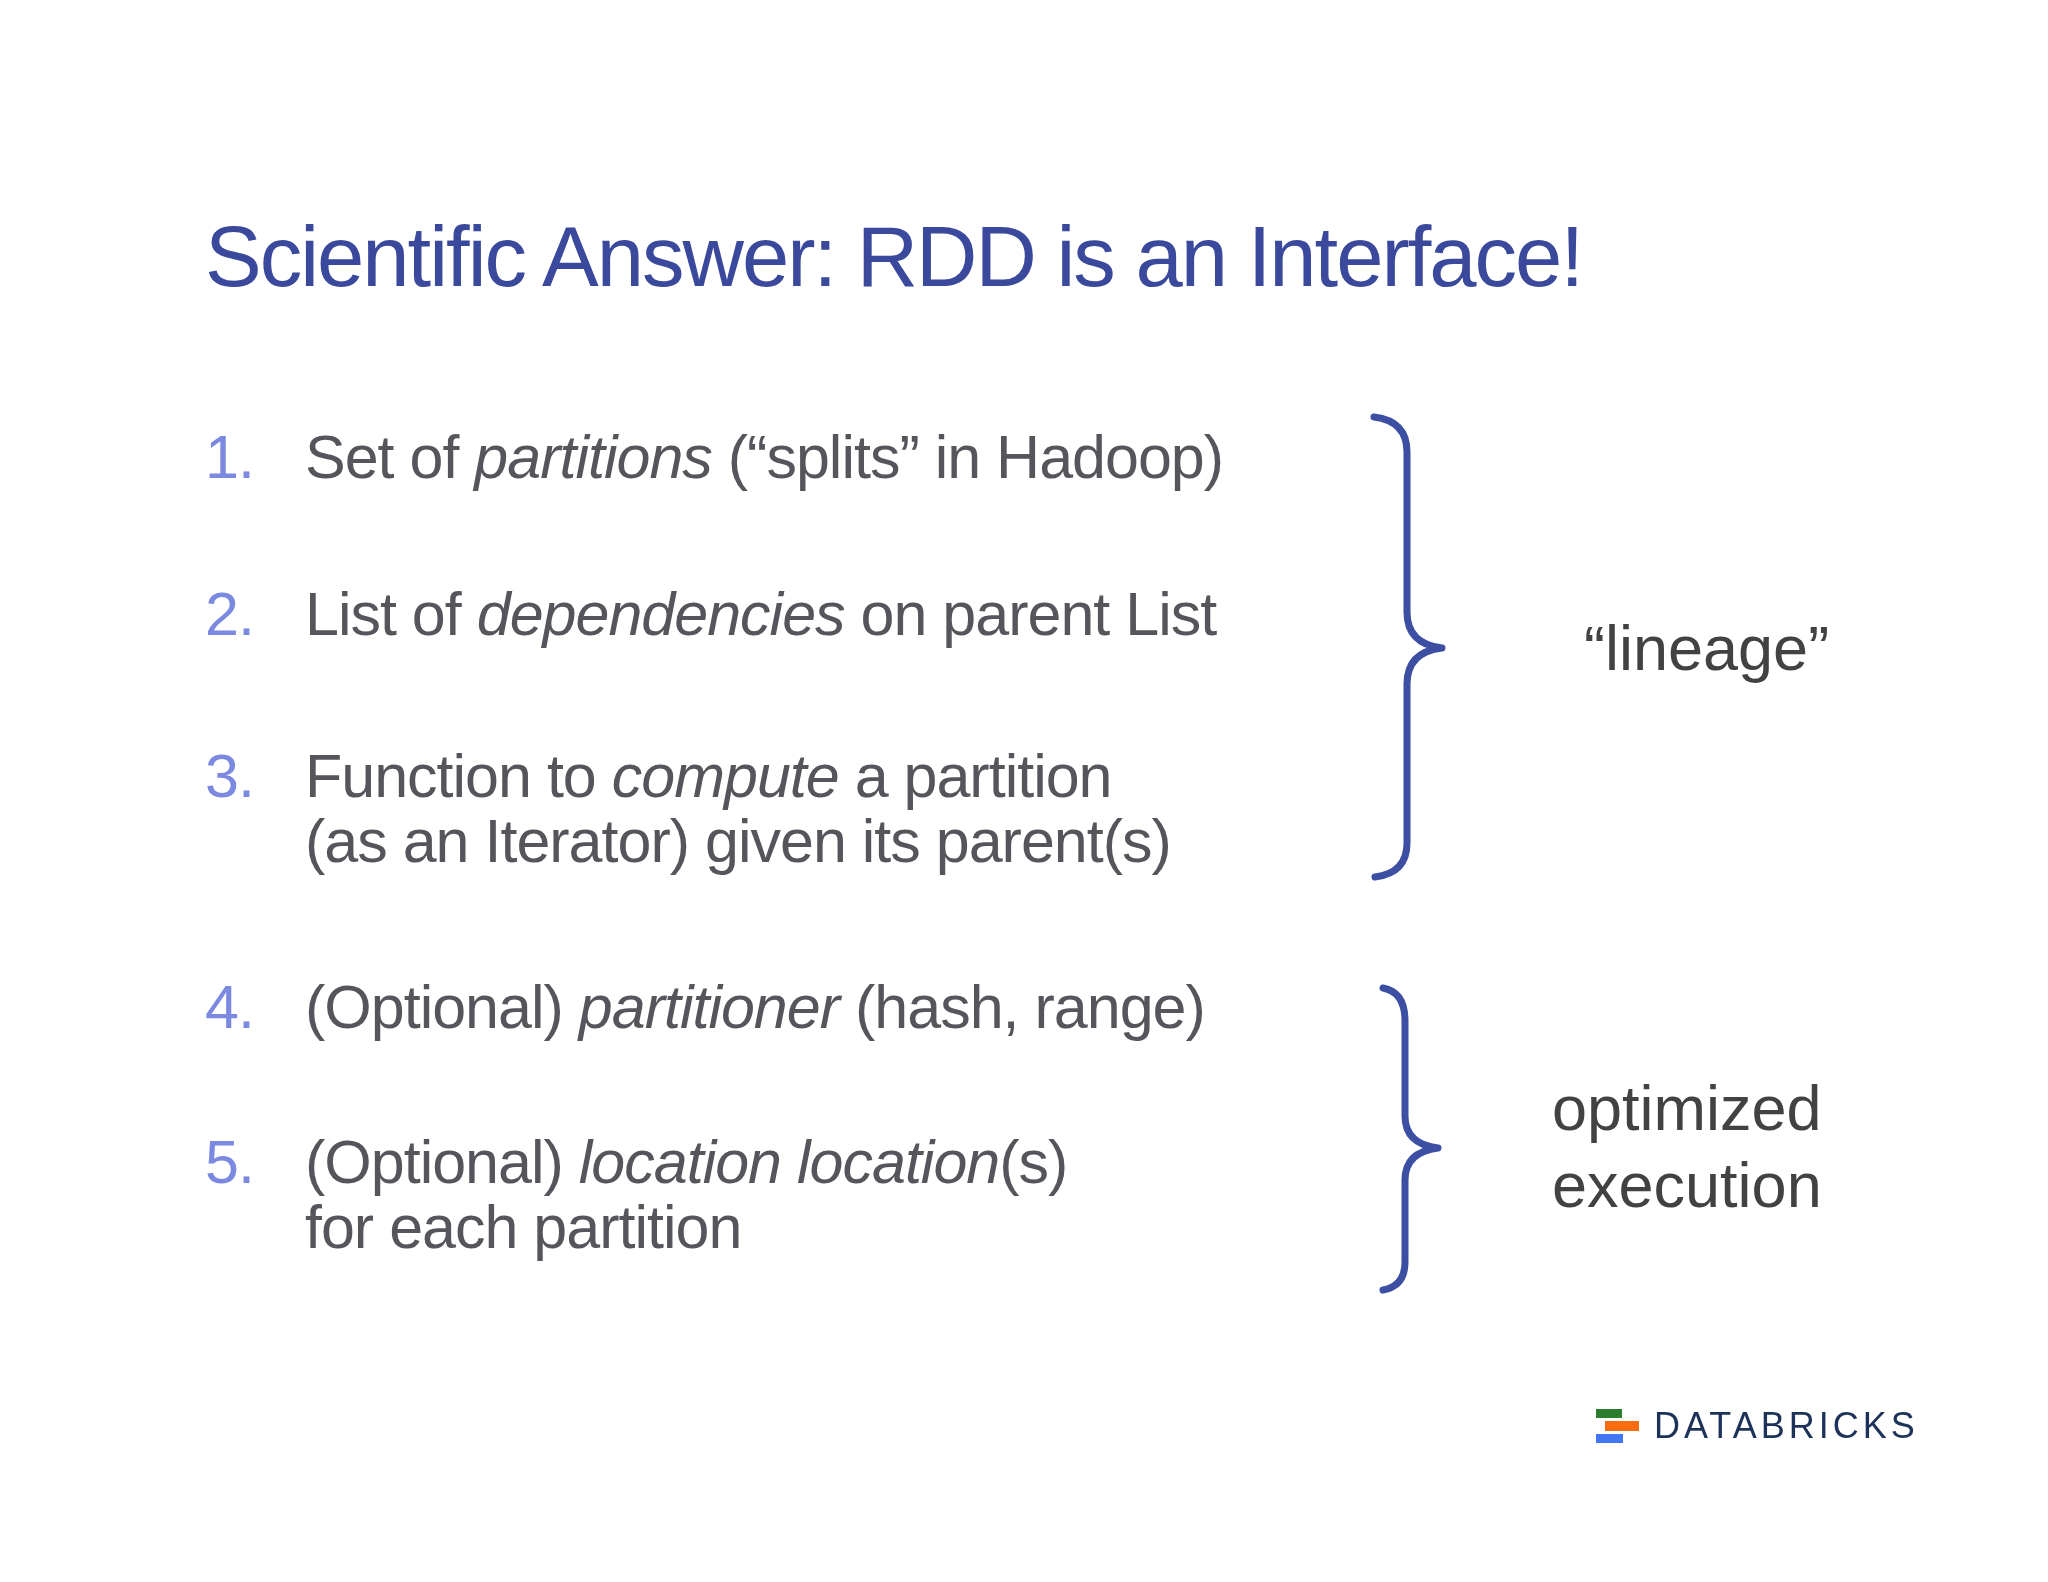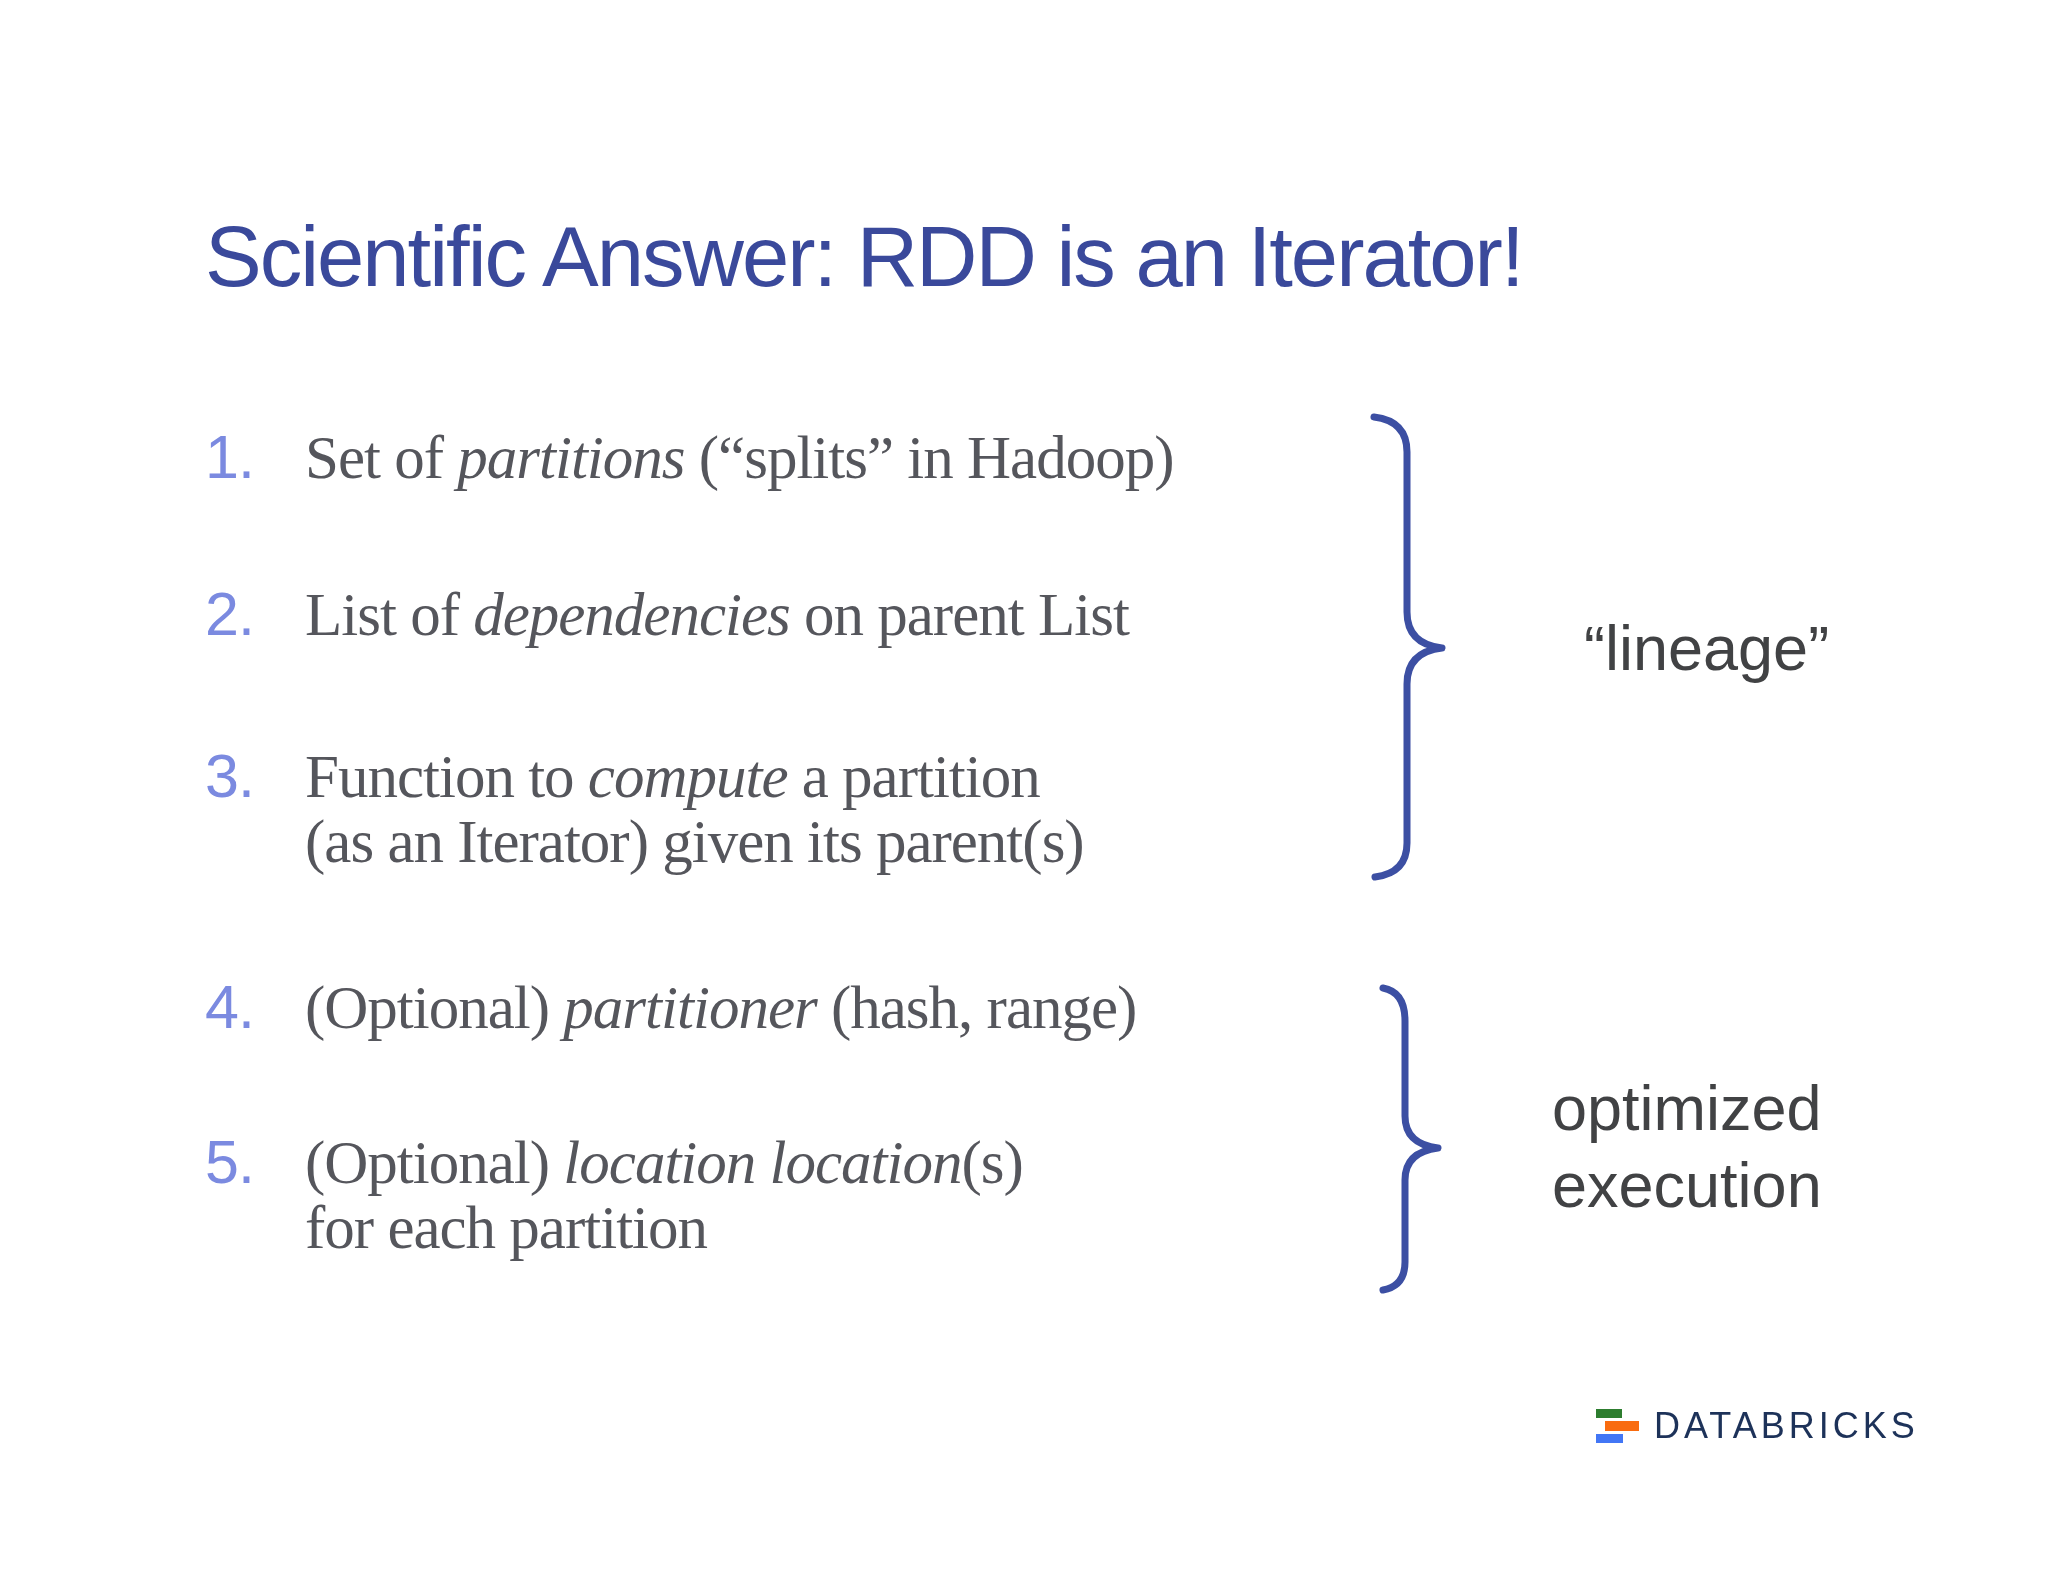--- a/index.html
+++ b/index.html
@@ -17,21 +17,21 @@
     color:var(--title);line-height:1.1;white-space:nowrap;
   }
 
   .item{position:absolute;left:205px;display:flex;align-items:flex-start;}
   .num{
     flex:0 0 100px;font-size:61px;color:var(--number);
     line-height:65px;letter-spacing:-1px;
   }
   .content{
     font-size:61px;color:var(--body);line-height:65px;
-    letter-spacing:-1px;white-space:pre-line;font-family:Liberation Serif, serif;
+    letter-spacing:-1px;white-space:pre-line;
   }
   .content em{font-style:italic;}
 
   .braces{position:absolute;left:0;top:0;pointer-events:none;}
   .braces path{fill:none;stroke:var(--brace);stroke-width:7;stroke-linecap:round;stroke-linejoin:round;}
 
   .side-label{
     position:absolute;left:1552px;font-size:63px;color:var(--label);
     line-height:77px;white-space:pre-line;letter-spacing:0;
   }
@@ -47,21 +47,21 @@
   .logo-text{
     margin-left:10px;font-size:36px;color:var(--logo-text);
     letter-spacing:4px;font-weight:400;
   }
 </style>
 </head>
 <body>
 
 <div class="slide">
 
-  <h1 class="title">Scientific Answer: RDD is an Iterator!</h1>
+  <h1 class="title">Scientific Answer: RDD is an Interface!</h1>
 
   <div class="item" style="top:425px">
     <span class="num">1.</span>
     <span class="content"><span>Set of </span><em>partitions</em><span> (“splits” in Hadoop)</span></span>
   </div>
 
   <div class="item" style="top:582px">
     <span class="num">2.</span>
     <span class="content"><span>List of </span><em>dependencies</em><span> on parent List</span></span>
   </div>

